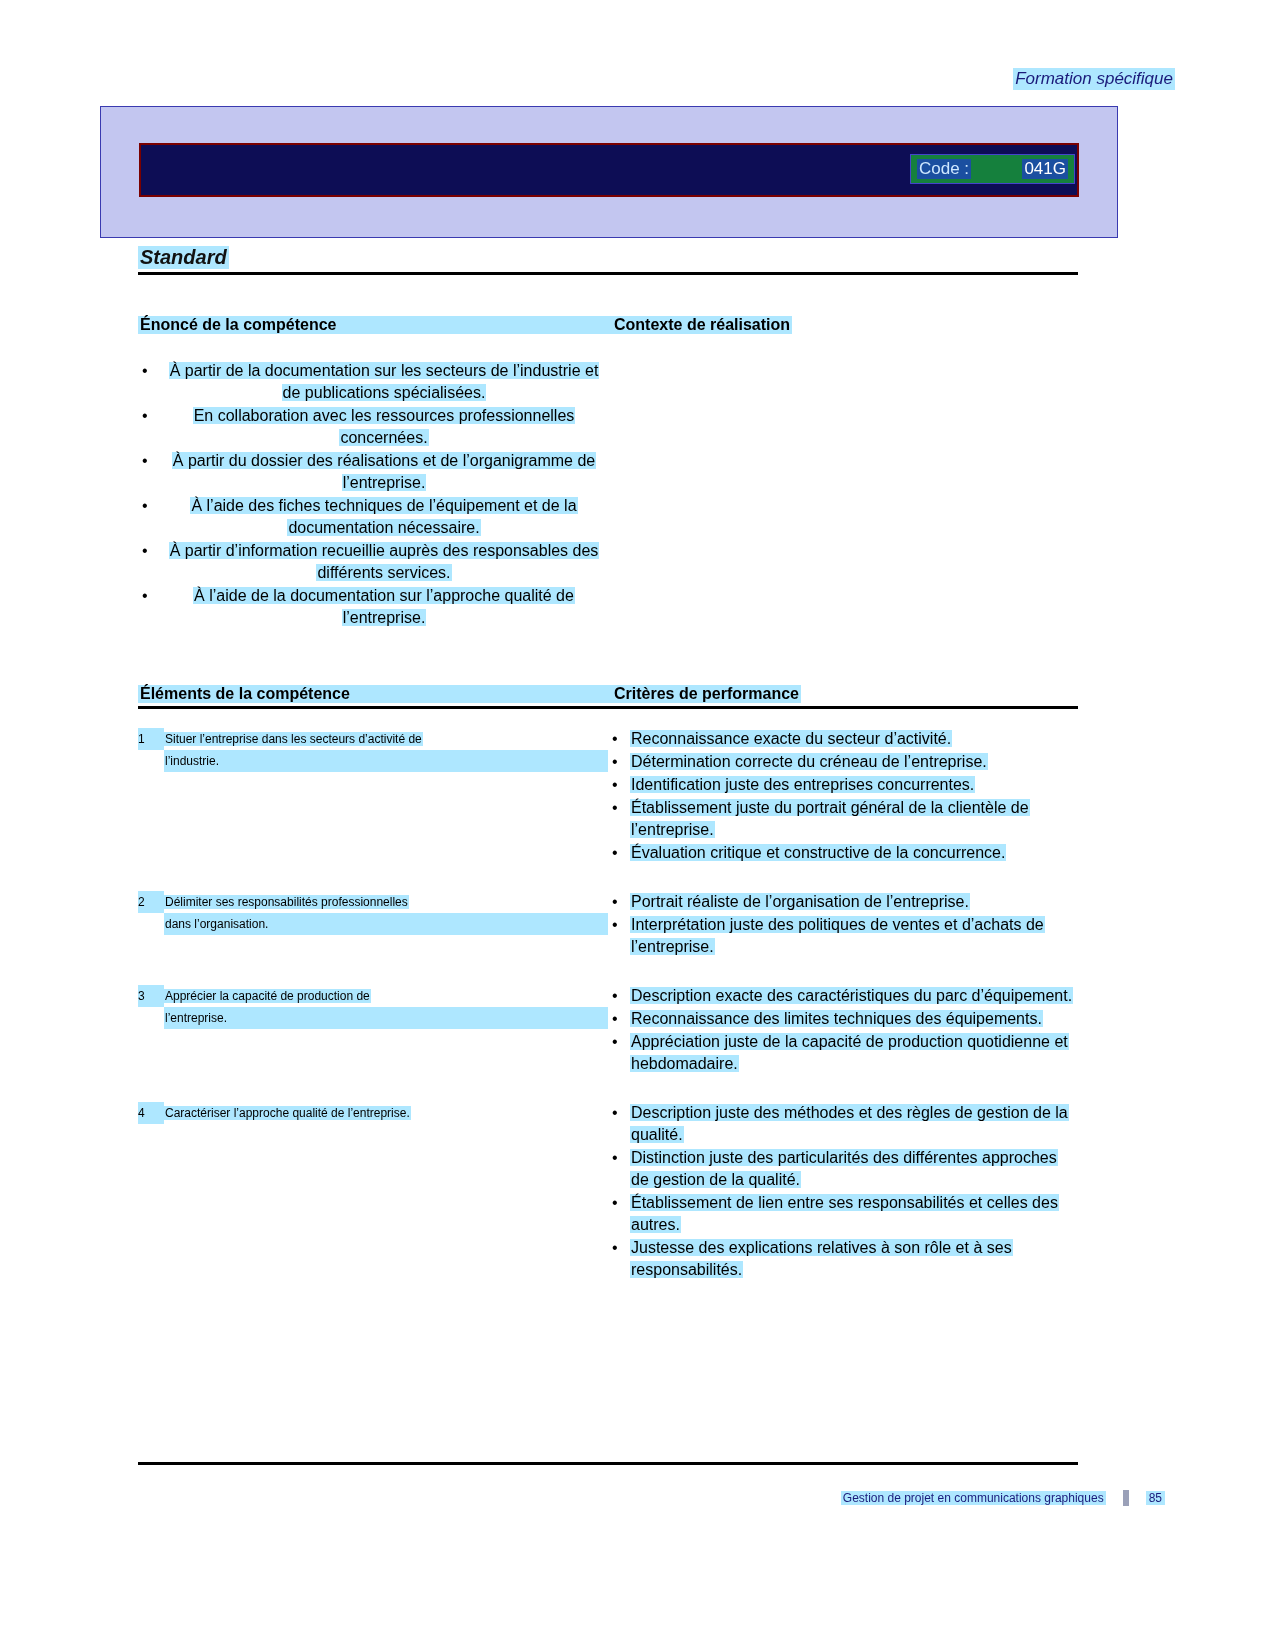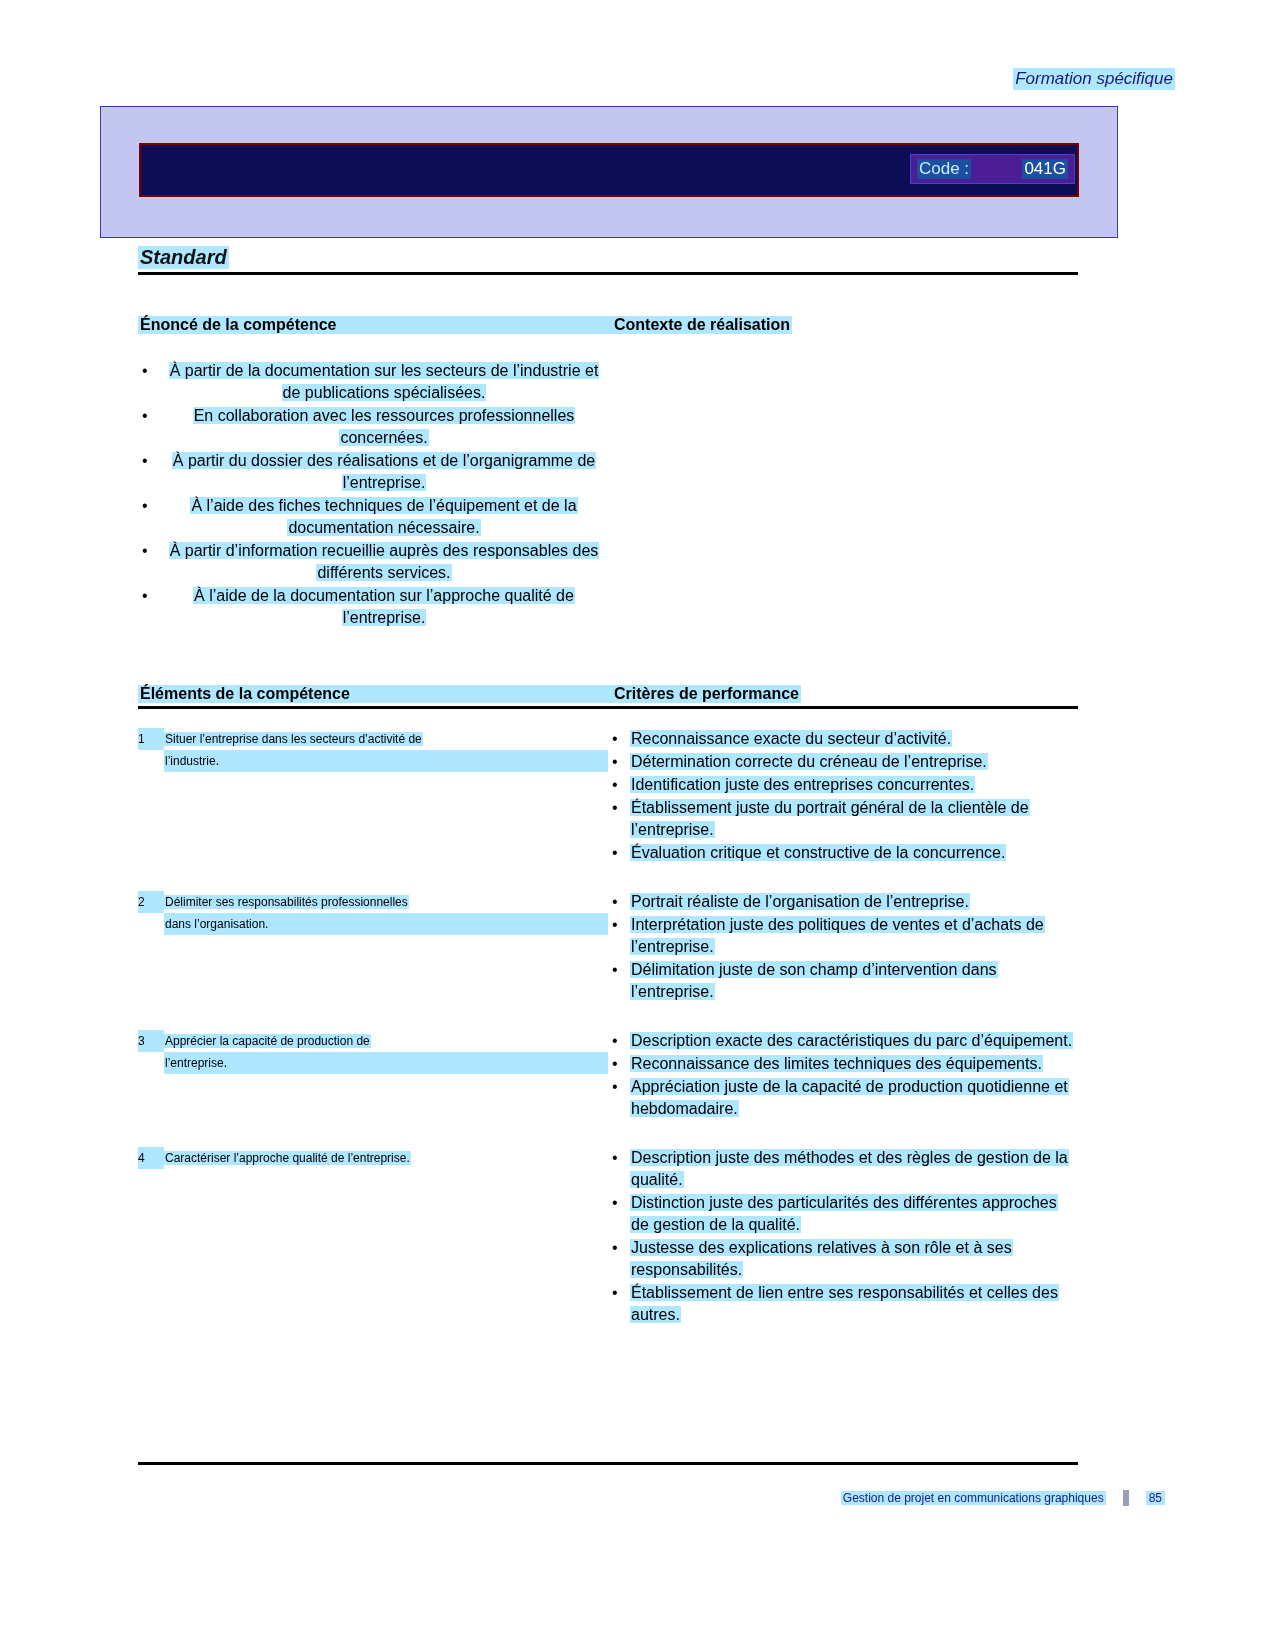--- a/index.html
+++ b/index.html
@@ -63,21 +63,21 @@
     width: 165px;
     height: 30px;
     border: 1px solid #4444cc;
     box-sizing: border-box;
     display: flex;
     align-items: center;
     justify-content: space-between;
     padding: 0 6px;
     font-size: 17px;
     color: #ffffff;
-    background: #4c1d95;
+    background: #15803d;
   }
   .code-label {
     background: #1b4fa0;
     padding: 0 2px;
     color: #cfe8ff;
   }
   .code-value {
     background: #1b4fa0;
     padding: 0 2px;
     color: #ffffff;
@@ -304,42 +304,41 @@
             <li><span class="hl">Évaluation critique et constructive de la concurrence.</span></li>
           </ul>
         </div>
       </div>
       <div class="elem-row">
         <div class="elem-left"><span class="elem-num">2</span><span class="txt">Délimiter ses responsabilités professionnelles</span><span class="txt l2">dans l’organisation.</span></div>
         <div class="elem-right">
           <ul class="bul">
             <li><span class="hl">Portrait réaliste de l’organisation de l’entreprise.</span></li>
             <li><span class="hl">Interprétation juste des politiques de ventes et d’achats de l’entreprise.</span></li>
-            <li><span class="hl">Délimitation juste de son champ d’intervention dans l’entreprise.</span></li>
           </ul>
         </div>
       </div>
       <div class="elem-row">
         <div class="elem-left"><span class="elem-num">3</span><span class="txt">Apprécier la capacité de production de</span><span class="txt l2">l’entreprise.</span></div>
         <div class="elem-right">
           <ul class="bul">
             <li><span class="hl">Description exacte des caractéristiques du parc d’équipement.</span></li>
             <li><span class="hl">Reconnaissance des limites techniques des équipements.</span></li>
             <li><span class="hl">Appréciation juste de la capacité de production quotidienne et hebdomadaire.</span></li>
           </ul>
         </div>
       </div>
       <div class="elem-row">
         <div class="elem-left"><span class="elem-num">4</span><span class="txt">Caractériser l’approche qualité de l’entreprise.</span></div>
         <div class="elem-right">
           <ul class="bul">
             <li><span class="hl">Description juste des méthodes et des règles de gestion de la qualité.</span></li>
             <li><span class="hl">Distinction juste des particularités des différentes approches de gestion de la qualité.</span></li>
+            <li><span class="hl">Établissement de lien entre ses responsabilités et celles des autres.</span></li>
             <li><span class="hl">Justesse des explications relatives à son rôle et à ses responsabilités.</span></li>
-            <li><span class="hl">Établissement de lien entre ses responsabilités et celles des autres.</span></li>
           </ul>
         </div>
       </div>
     </div>
 
   <div class="footer-rule"></div>
   <div class="footer-text">
     <span class="ft">Gestion de projet en communications graphiques</span>
     <span class="footer-bar"></span>
     <span class="footer-page">85</span>

